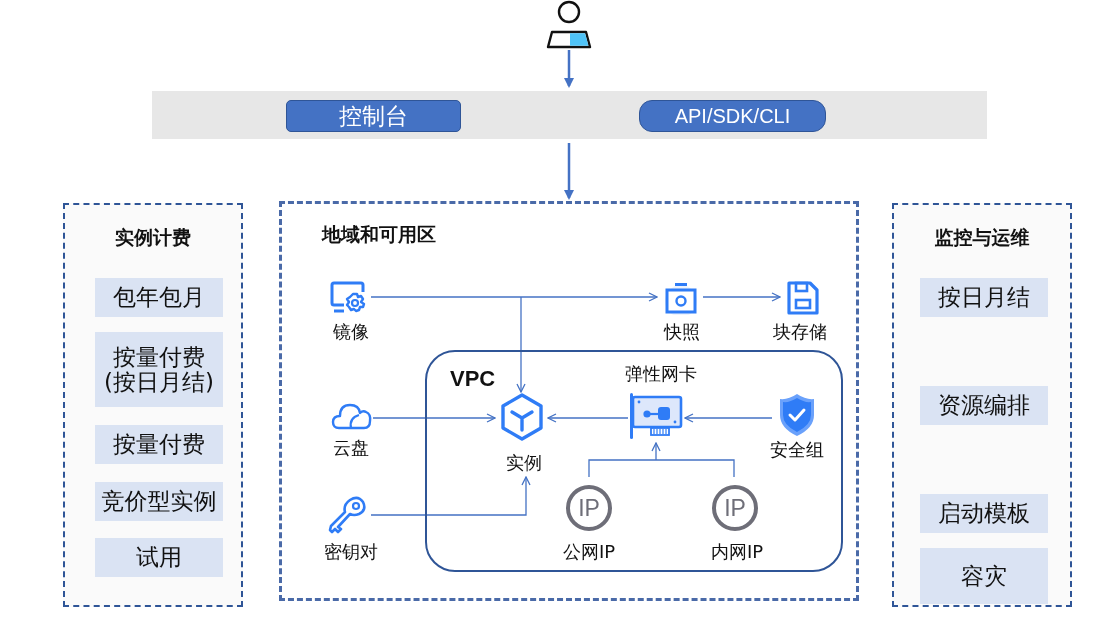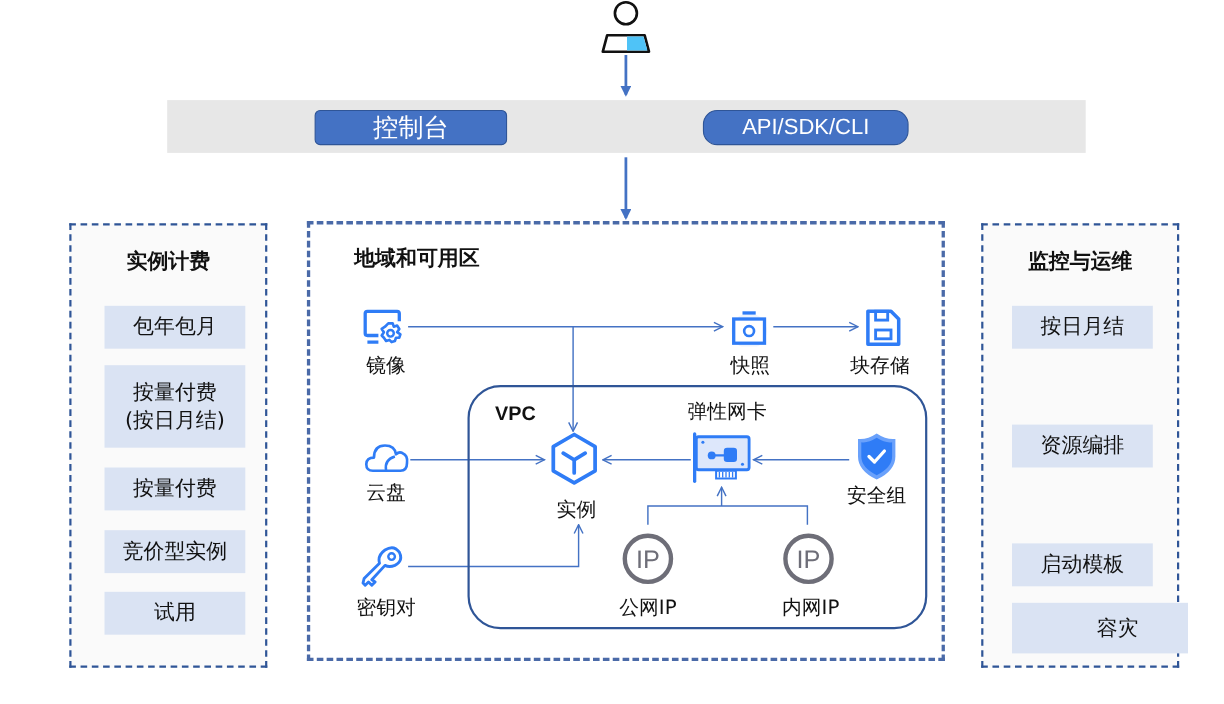--- a/index.html
+++ b/index.html
@@ -30,38 +30,38 @@
   }
   #panel-billing { left: 63px; width: 180px; }
   #panel-ops { left: 892px; width: 180px; }
   .panel-title {
     position: absolute; left: 0; right: 0; top: 20px; text-align: center;
     font-weight: bold; font-size: 19px; color: #111;
   }
   .side-item {
     position: absolute; left: 30px; width: 128px;
     background: #dae3f3; display: flex; align-items: center; justify-content: center;
-    text-align: center; font-size: 19px; line-height: 25px; color: #111;
+    text-align: center; font-size: 23px; line-height: 25px; color: #111;
   }
   #panel-ops .side-item { left: 26px; }
 
   
   #region-box {
     position: absolute; left: 279px; top: 201px; width: 580px; height: 400px;
     border: 3px dashed #4a6aa8; box-sizing: border-box;
   }
   #region-title {
     position: absolute; left: 322px; top: 222px; font-size: 19px; font-weight: bold;
   }
   #vpc-box {
     position: absolute; left: 425px; top: 350px; width: 418px; height: 222px;
     border: 2.5px solid #2f5597; border-radius: 30px; box-sizing: border-box;
   }
   #vpc-title {
-    position: absolute; left: 450px; top: 366px; font-size: 18px; font-weight: bold;
+    position: absolute; left: 450px; top: 366px; font-size: 22px; font-weight: bold;
     font-family: "Liberation Sans", sans-serif;
   }
   .node-label { position: absolute; font-size: 18px; color: #111; text-align: center; white-space: nowrap; transform: translateX(-50%); }
   .icon { position: absolute; }
 </style>
 </head>
 <body>
 
 <svg id="wires" viewBox="0 0 1113 640">
   <defs>
@@ -129,21 +129,21 @@
   <div class="panel-title">监控与运维</div>
   <div class="side-item" style="top:73px; height:39px;">
       <span>按日月结</span>
     </div>
   <div class="side-item" style="top:181px; height:39px;">
       <span>资源编排</span>
     </div>
   <div class="side-item" style="top:289px; height:39px;">
       <span>启动模板</span>
     </div>
-  <div class="side-item" style="top:343px; height:46px;padding-left:32px;">
+  <div class="side-item" style="top:343px; height:56px;">
       <span>容灾</span>
     </div>
 </div>
 
 <div id="region-box"></div>
 <div id="region-title">地域和可用区</div>
 
 <div id="vpc-box"></div>
 <div id="vpc-title">VPC</div>
 

